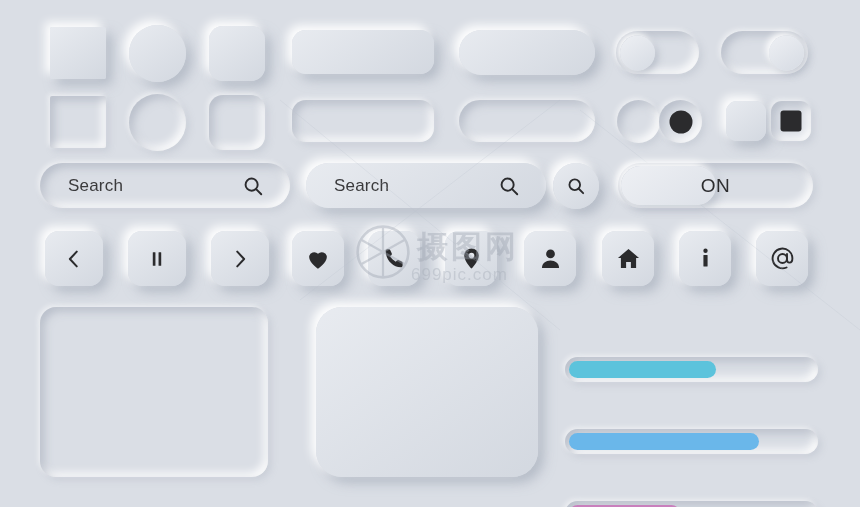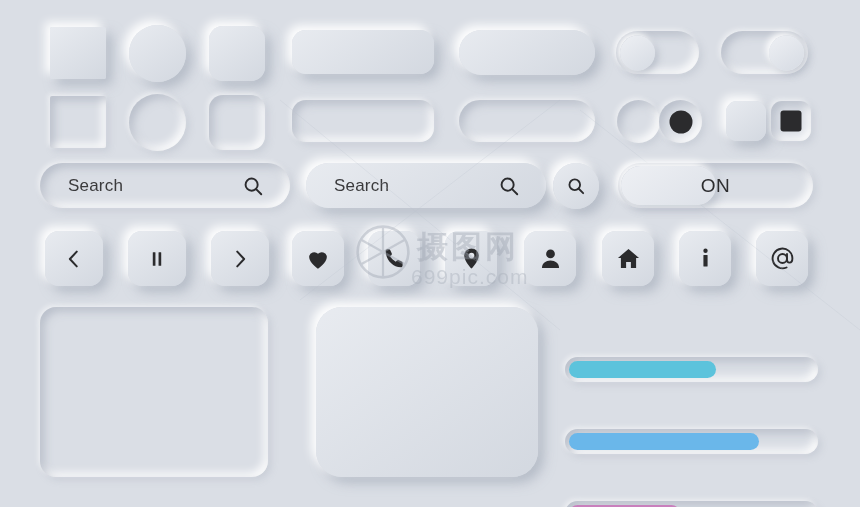--- a/index.html
+++ b/index.html
@@ -95,21 +95,21 @@
   
   .wm{
     position:absolute;left:355px;top:222px;width:290px;height:85px;
     pointer-events:none;user-select:none;opacity:.42;
   }
   .wm .wmtxt{
     position:absolute;left:62px;top:4px;font-size:31px;color:#9fa6b2;
     letter-spacing:3px;font-family:Liberation Serif, serif;font-weight:700;
   }
   .wm .wmsub{
-    position:absolute;left:56px;top:43px;font-size:21px;color:#a7aeb9;
+    position:absolute;left:56px;top:43px;font-size:17px;color:#a7aeb9;
     letter-spacing:1px;font-family:"Liberation Sans", sans-serif;
   }
   .wm .wmlogo{position:absolute;left:0px;top:2px;}
   .diag{position:absolute;inset:0;pointer-events:none;opacity:.30;}
 </style>
 </head>
 <body>
 
 <div class="stage">
 

